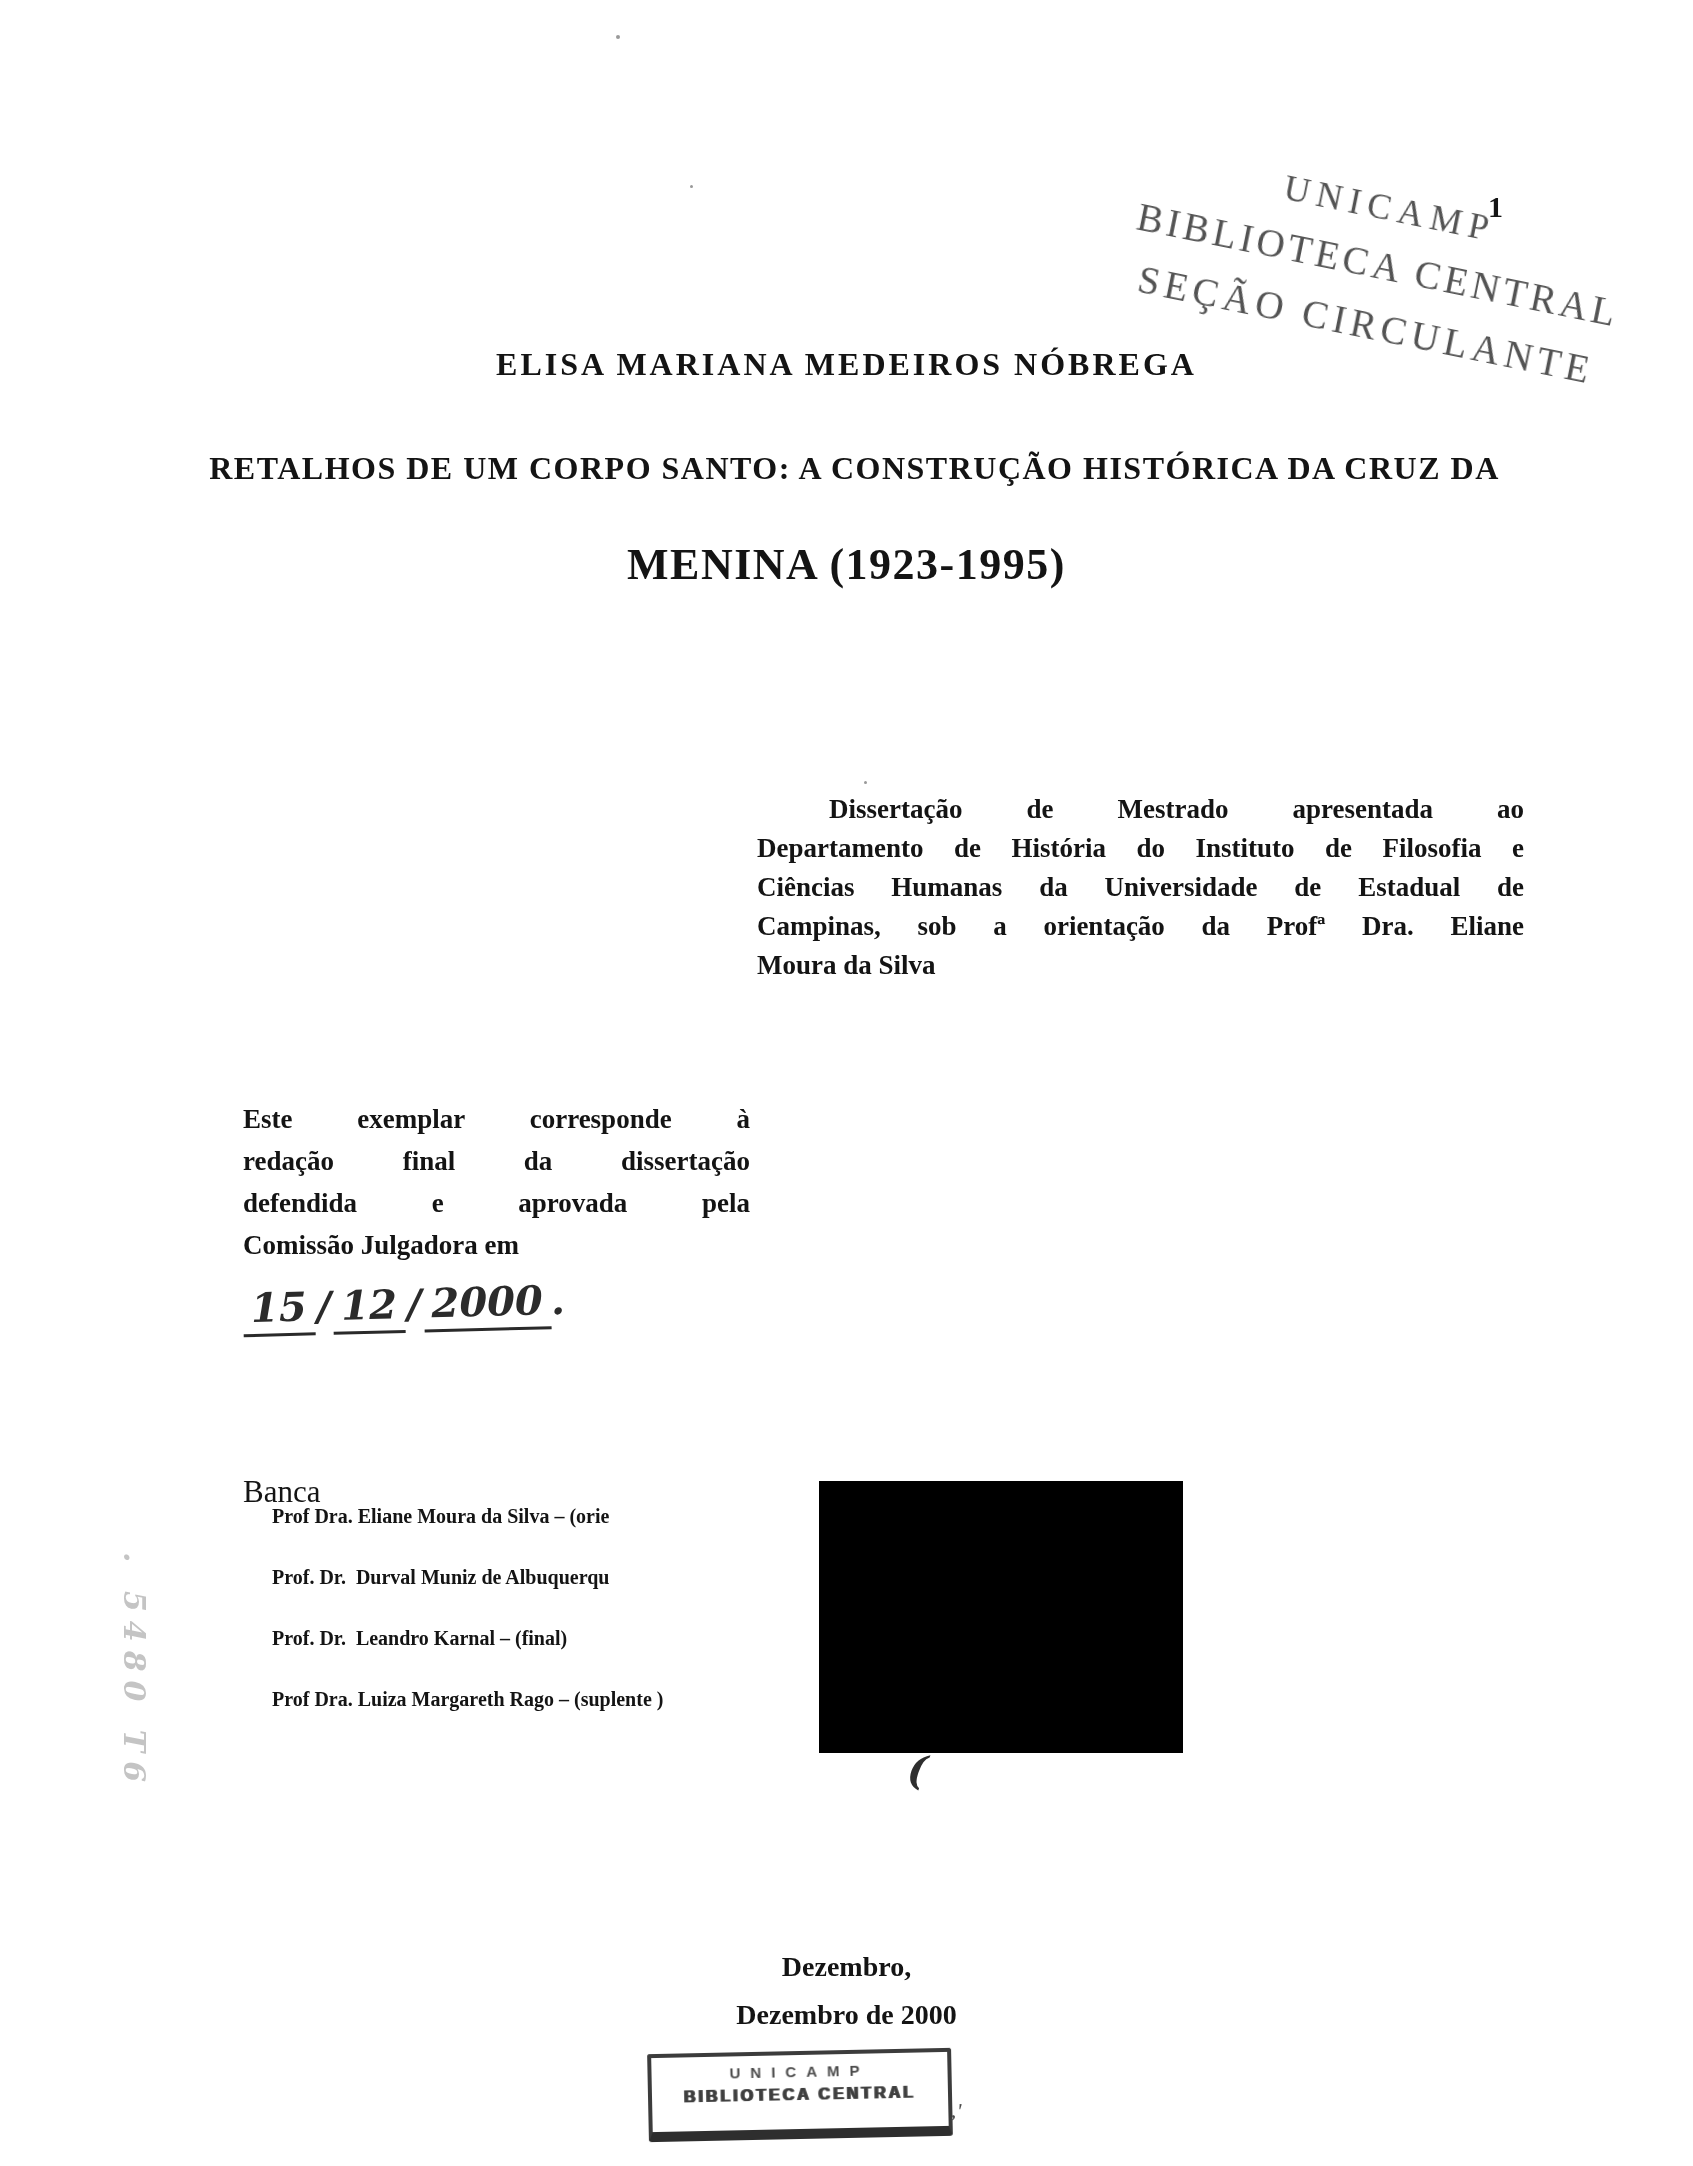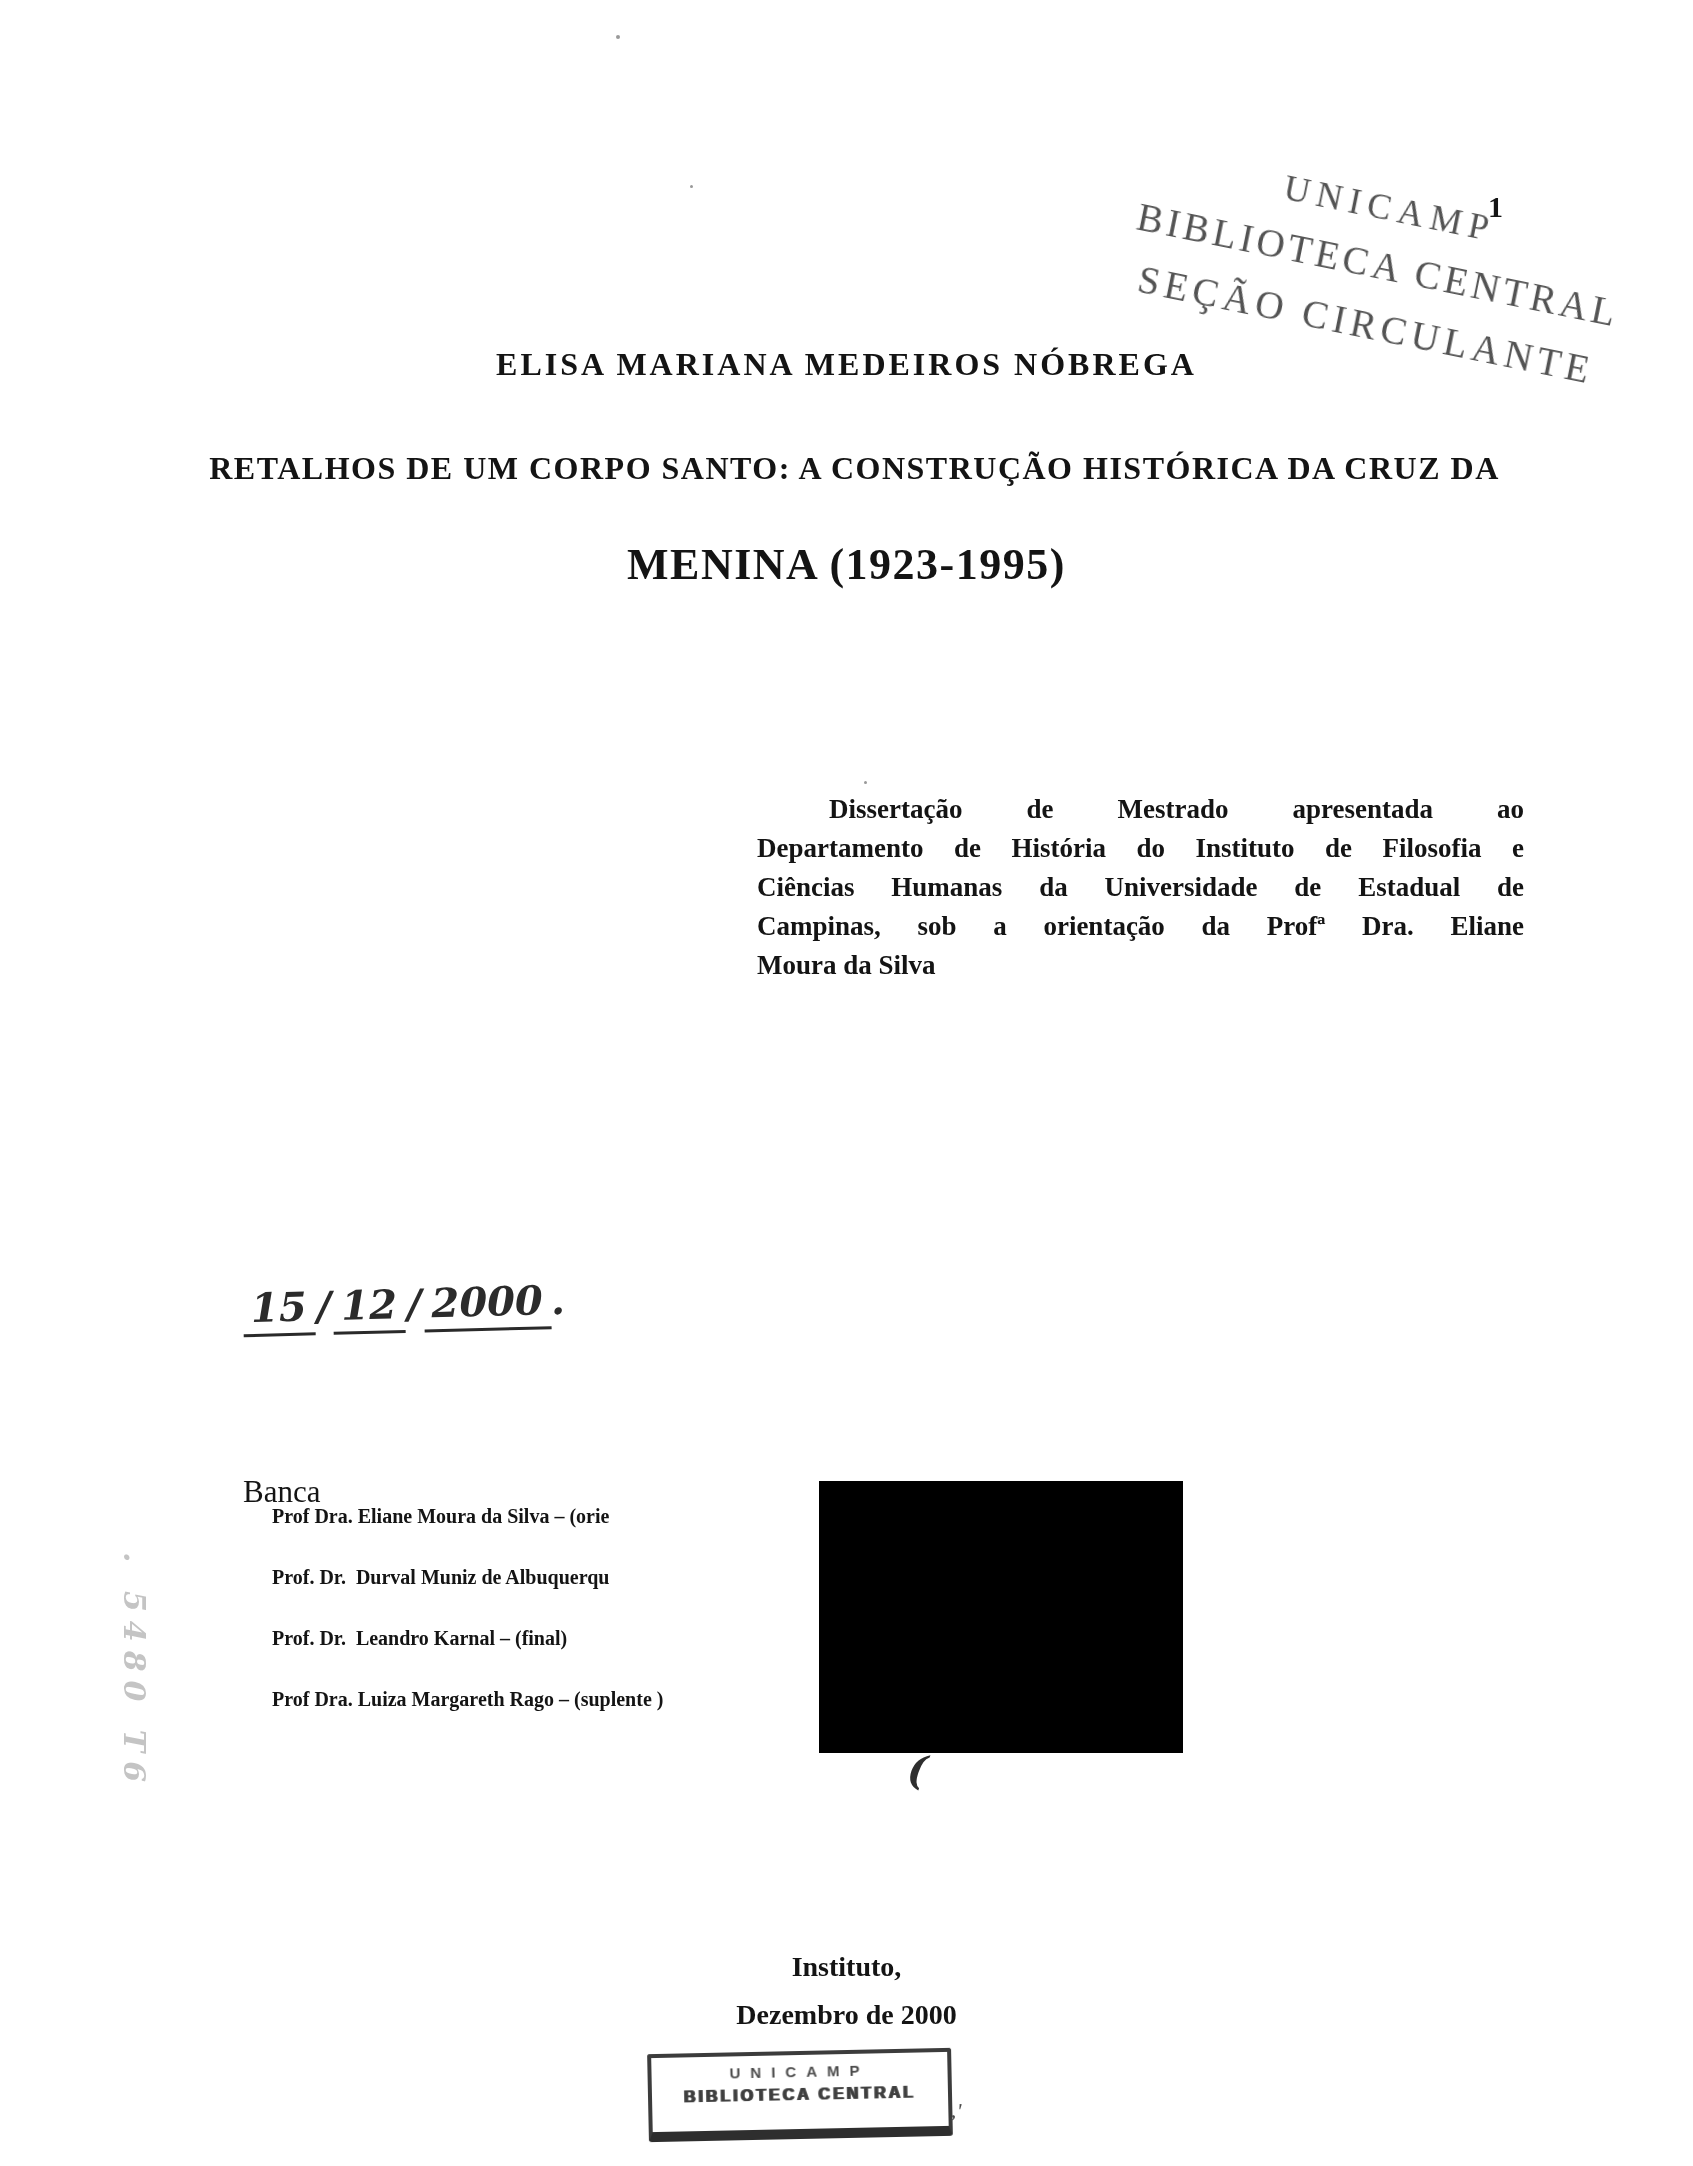--- a/index.html
+++ b/index.html
@@ -147,38 +147,44 @@
   <div class="title-line2">MENINA (1923-1995)</div>
 
   <div class="advisor">
     <div class="jline first">Dissertação de Mestrado apresentada ao</div>
     <div class="jline">Departamento de História do Instituto de Filosofia e</div>
     <div class="jline">Ciências Humanas da Universidade de Estadual de</div>
     <div class="jline">Campinas, sob a orientação da Profª Dra. Eliane</div>
     <div class="lastline">Moura da Silva</div>
   </div>
 
+  <div class="approval">
+    <div class="jline">Este exemplar corresponde à</div>
+    <div class="jline">redação final da dissertação</div>
+    <div class="jline">defendida e aprovada pela</div>
+    <div class="lastline">Comissão Julgadora em</div>
+  </div>
 
   <div class="date-hand hand">
     <span class="seg">15</span><span class="slash">/</span><span class="seg">12</span><span class="slash">/</span><span class="seg">2000</span><span>.</span>
   </div>
 
   <div class="banca-heading">Banca</div>
   <div class="committee">
     <div class="committee-row">Prof Dra. Eliane Moura da Silva – (orie</div>
     <div class="committee-row">Prof. Dr.  Durval Muniz de Albuquerqu</div>
     <div class="committee-row">Prof. Dr.  Leandro Karnal – (final)</div>
     <div class="committee-row">Prof Dra. Luiza Margareth Rago – (suplente )</div>
   </div>
 
   <div class="redaction-box"></div>
   <div class="hand-paren hand">(</div>
 
   <div class="footer-block">
-    <div>Instituto,</div>
+    <div>Dezembro,</div>
     <div>Dezembro de 2000</div>
   </div>
 
   <div class="stamp-bottom">
     <div class="l1">UNICAMP</div>
     <div class="l2">BIBLIOTECA CENTRAL</div>
   </div>
   <div class="stamp-tick">,'</div>
 
   <div class="margin-annotation hand">. 5480 T6</div>

